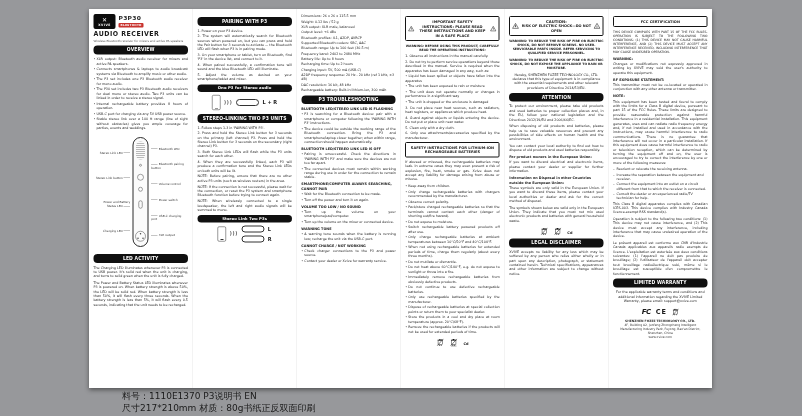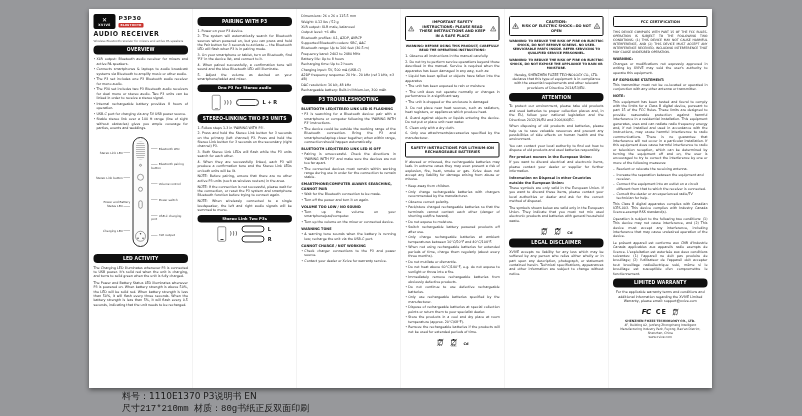--- a/index.html
+++ b/index.html
@@ -84,21 +84,21 @@
   .fcc-mark { font-weight:bold; font-style:italic; font-size:14px; letter-spacing:-1px; }
   .ce-mark { font-weight:bold; font-size:13px; letter-spacing:2px; }
   .company { text-align:center; font-size:6px; color:#333; margin-top:4px; }
   .company-name { font-weight:bold; }
   .cap-t1 { font-size:7.6px; font-weight:bold; }
   .cap-t2 { font-size:7px; font-weight:bold; }
 
   
   .print-note { position:absolute; left:90px; color:#1a1a1a; font-size:9px;margin-left:32px; }
   .print-note.l1 { top:390px; }
-  .print-note.l2 { top:402px;font-family:Liberation Mono, monospace; }
+  .print-note.l2 { top:402px; }
 </style>
 </head>
 <body>
 
 <div class="sheet">
 
   <div class="col">
     <div class="brand">
       <div class="logo-box">
         <div class="logo-x"></div>

